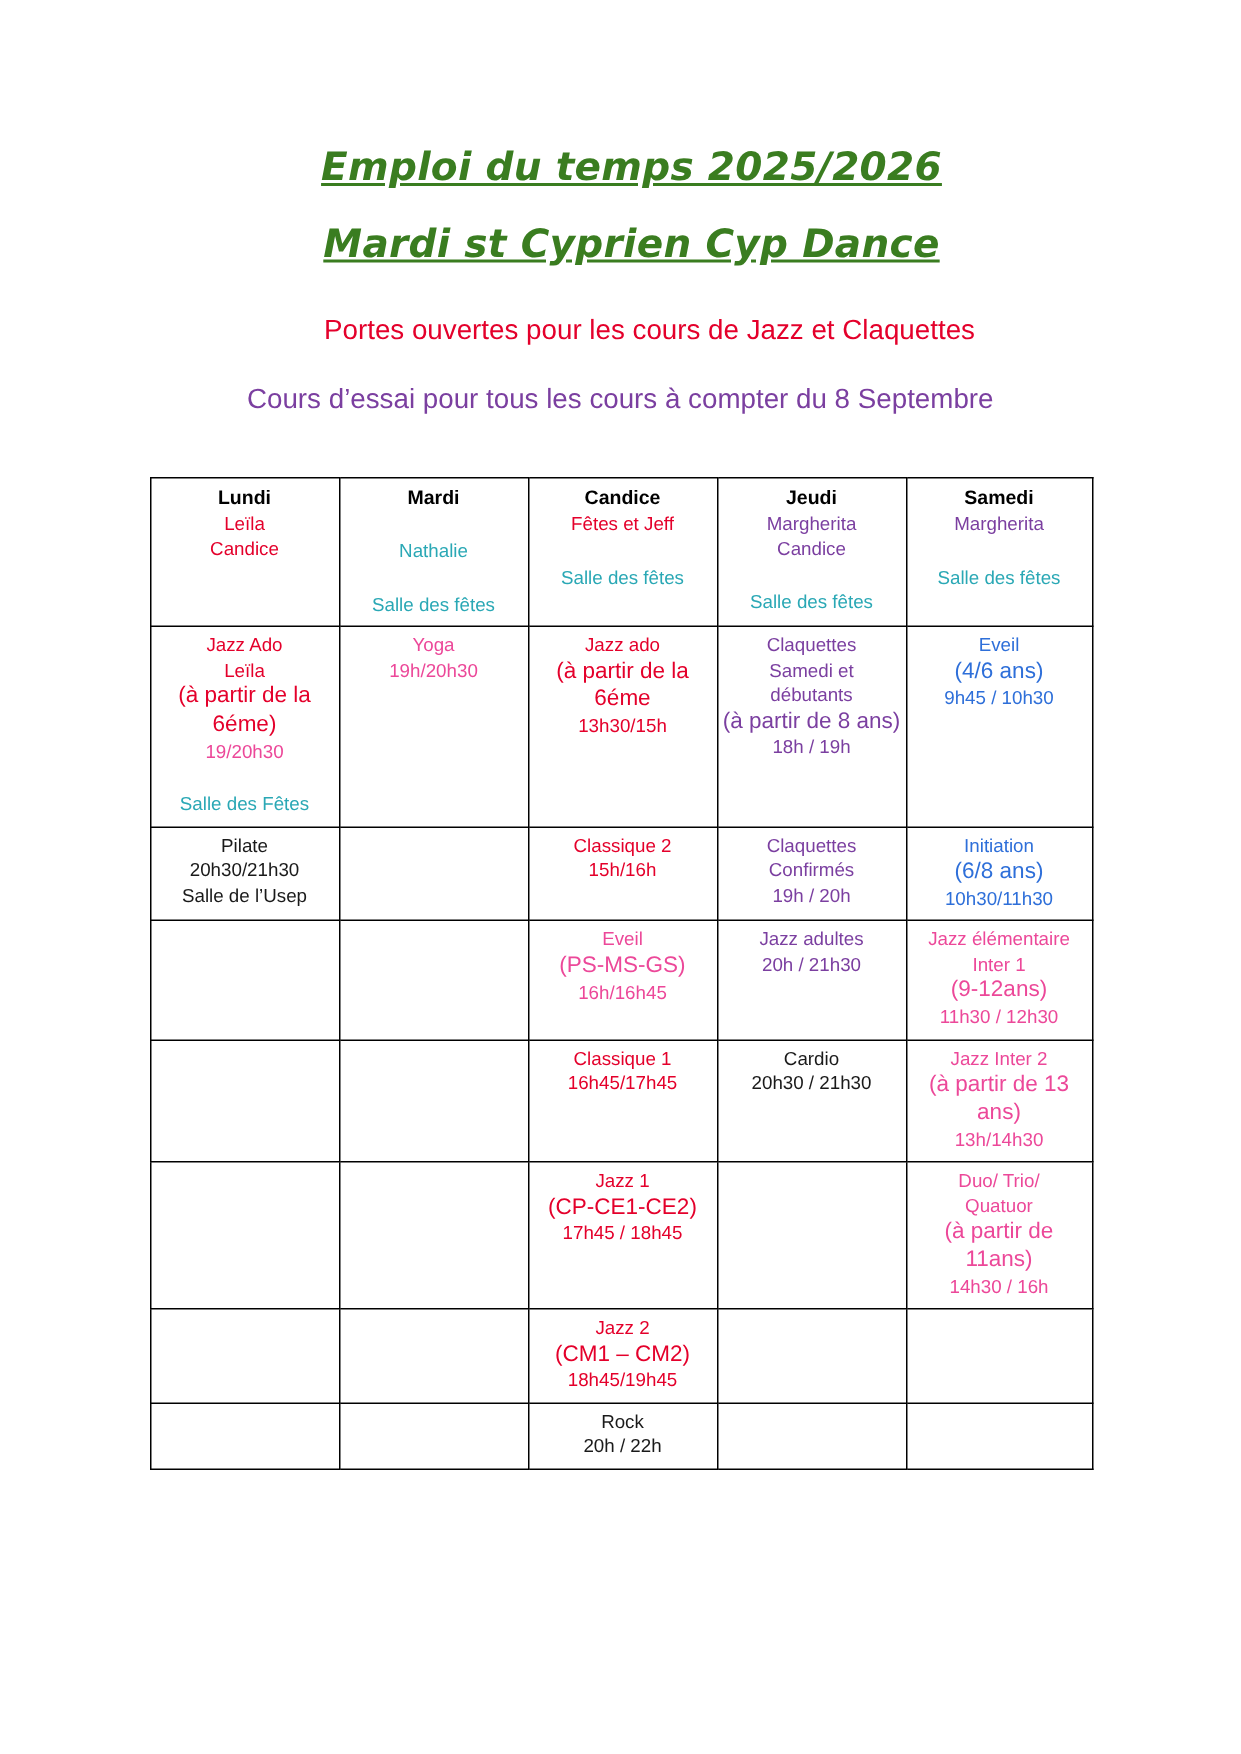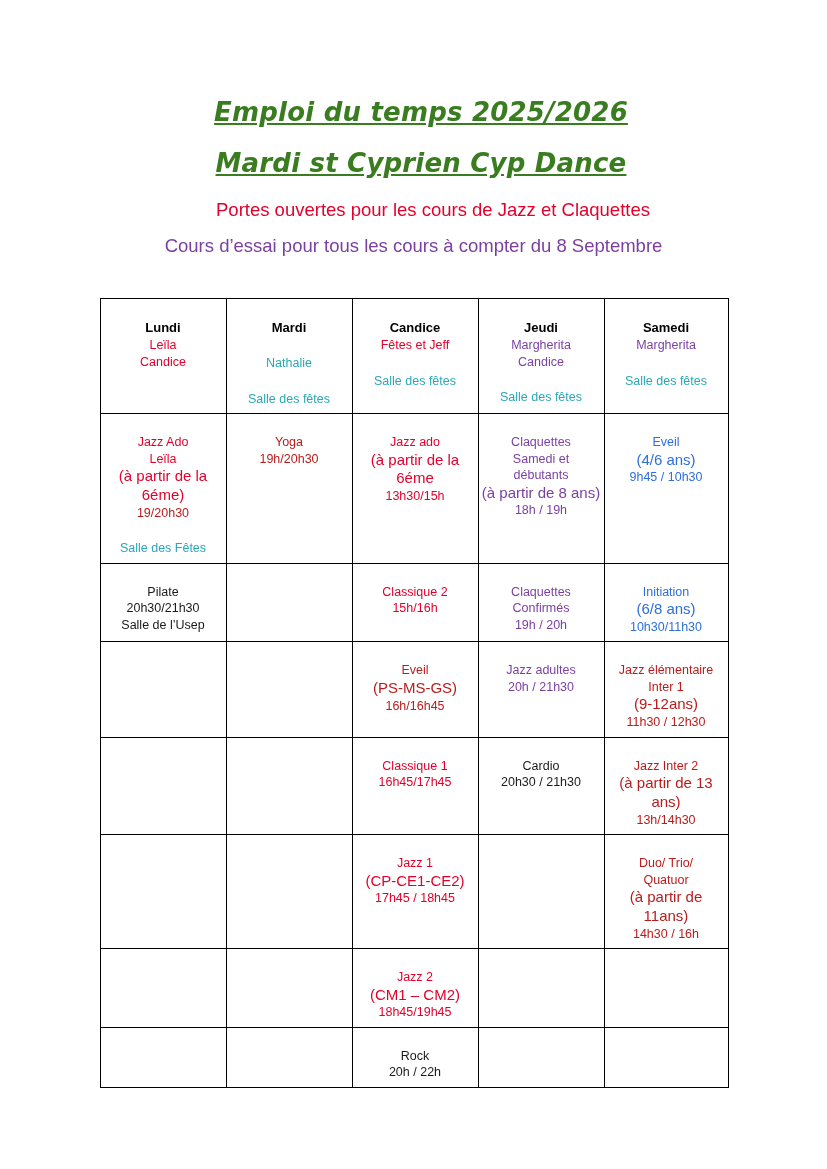--- a/index.html
+++ b/index.html
@@ -36,58 +36,58 @@
     font-size: 26px;
     letter-spacing: 0.2px;
     text-decoration: underline;
     line-height: 1.25;
     padding-left: 15px;
   }
   .title-2 {
     margin-top: 18px;
   }
   .subtitle-1 {
-    margin-top: 18px;
+    margin-top: 28px;
     font-size: 18.5px;
     color: #e4002b;
     font-family: "Liberation Sans", sans-serif;
     line-height: 1.4;
     padding-left: 39px;
   }
   .subtitle-2 {
     margin-top: 20px;
     font-size: 18.5px;
     color: #e4002b;
     font-family: "Liberation Sans", sans-serif;
   }
   .subtitle-2 sup {
     font-size: 11px;
     vertical-align: super;
   }
   .subtitle-3 {
-    margin-top: 12px;
+    margin-top: 22px;
     font-size: 18.5px;
     color: #7b3fa0;
     font-family: "Liberation Sans", sans-serif;
   }
 
   
   .schedule-wrap {
     margin: 41px auto 0 auto;
     width: 628px;
   }
   table.schedule {
     border-collapse: collapse;
     width: 100%;
     table-layout: fixed;
   }
   table.schedule td {
     border: 1px solid #000000;
     vertical-align: top;
-    padding: 20px 2px 6px 2px;
+    padding: 4px 2px 6px 2px;
     text-align: center;
     font-size: 12.5px;
     line-height: 1.32;
     height: 18px;
   }
   td.head {
     vertical-align: top;
     padding-top: 5px;
     padding-bottom: 7px;
   }
@@ -100,21 +100,21 @@
   }
   .line {
     display: block;
   }
   .small {
     font-size: 15px;
     display: block;
     line-height: 1.25;
   }
   .c-red    { color: #e4002b; }
-  .c-green  { color: #b91c1c; }
+  .c-green  { color: #ec4899; }
   .c-purple { color: #7b3fa0; }
   .c-teal   { color: #2aa8b5; margin-top: 19px; }
   .c-blue   { color: #2e6fd9; }
   .c-dark   { color: #1a1a1a; }
 
   
   col.c1 { width: 126px; }
   col.c2 { width: 126px; }
   col.c3 { width: 126px; }
   col.c4 { width: 126px; }

